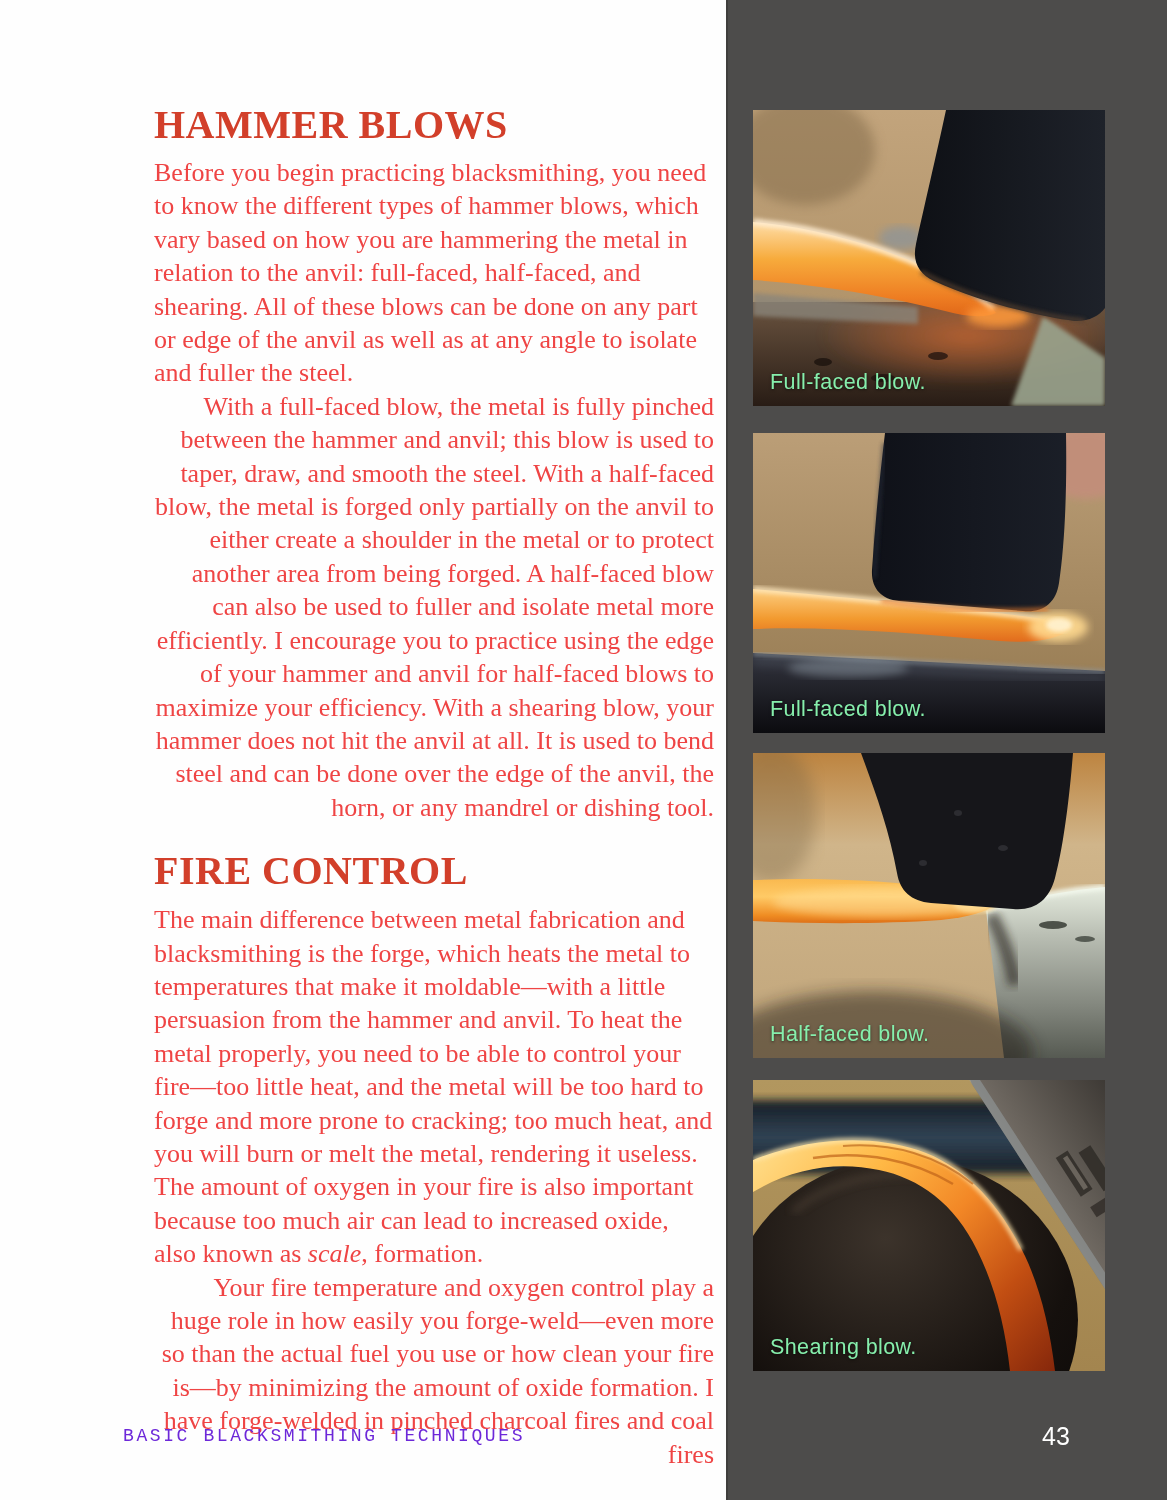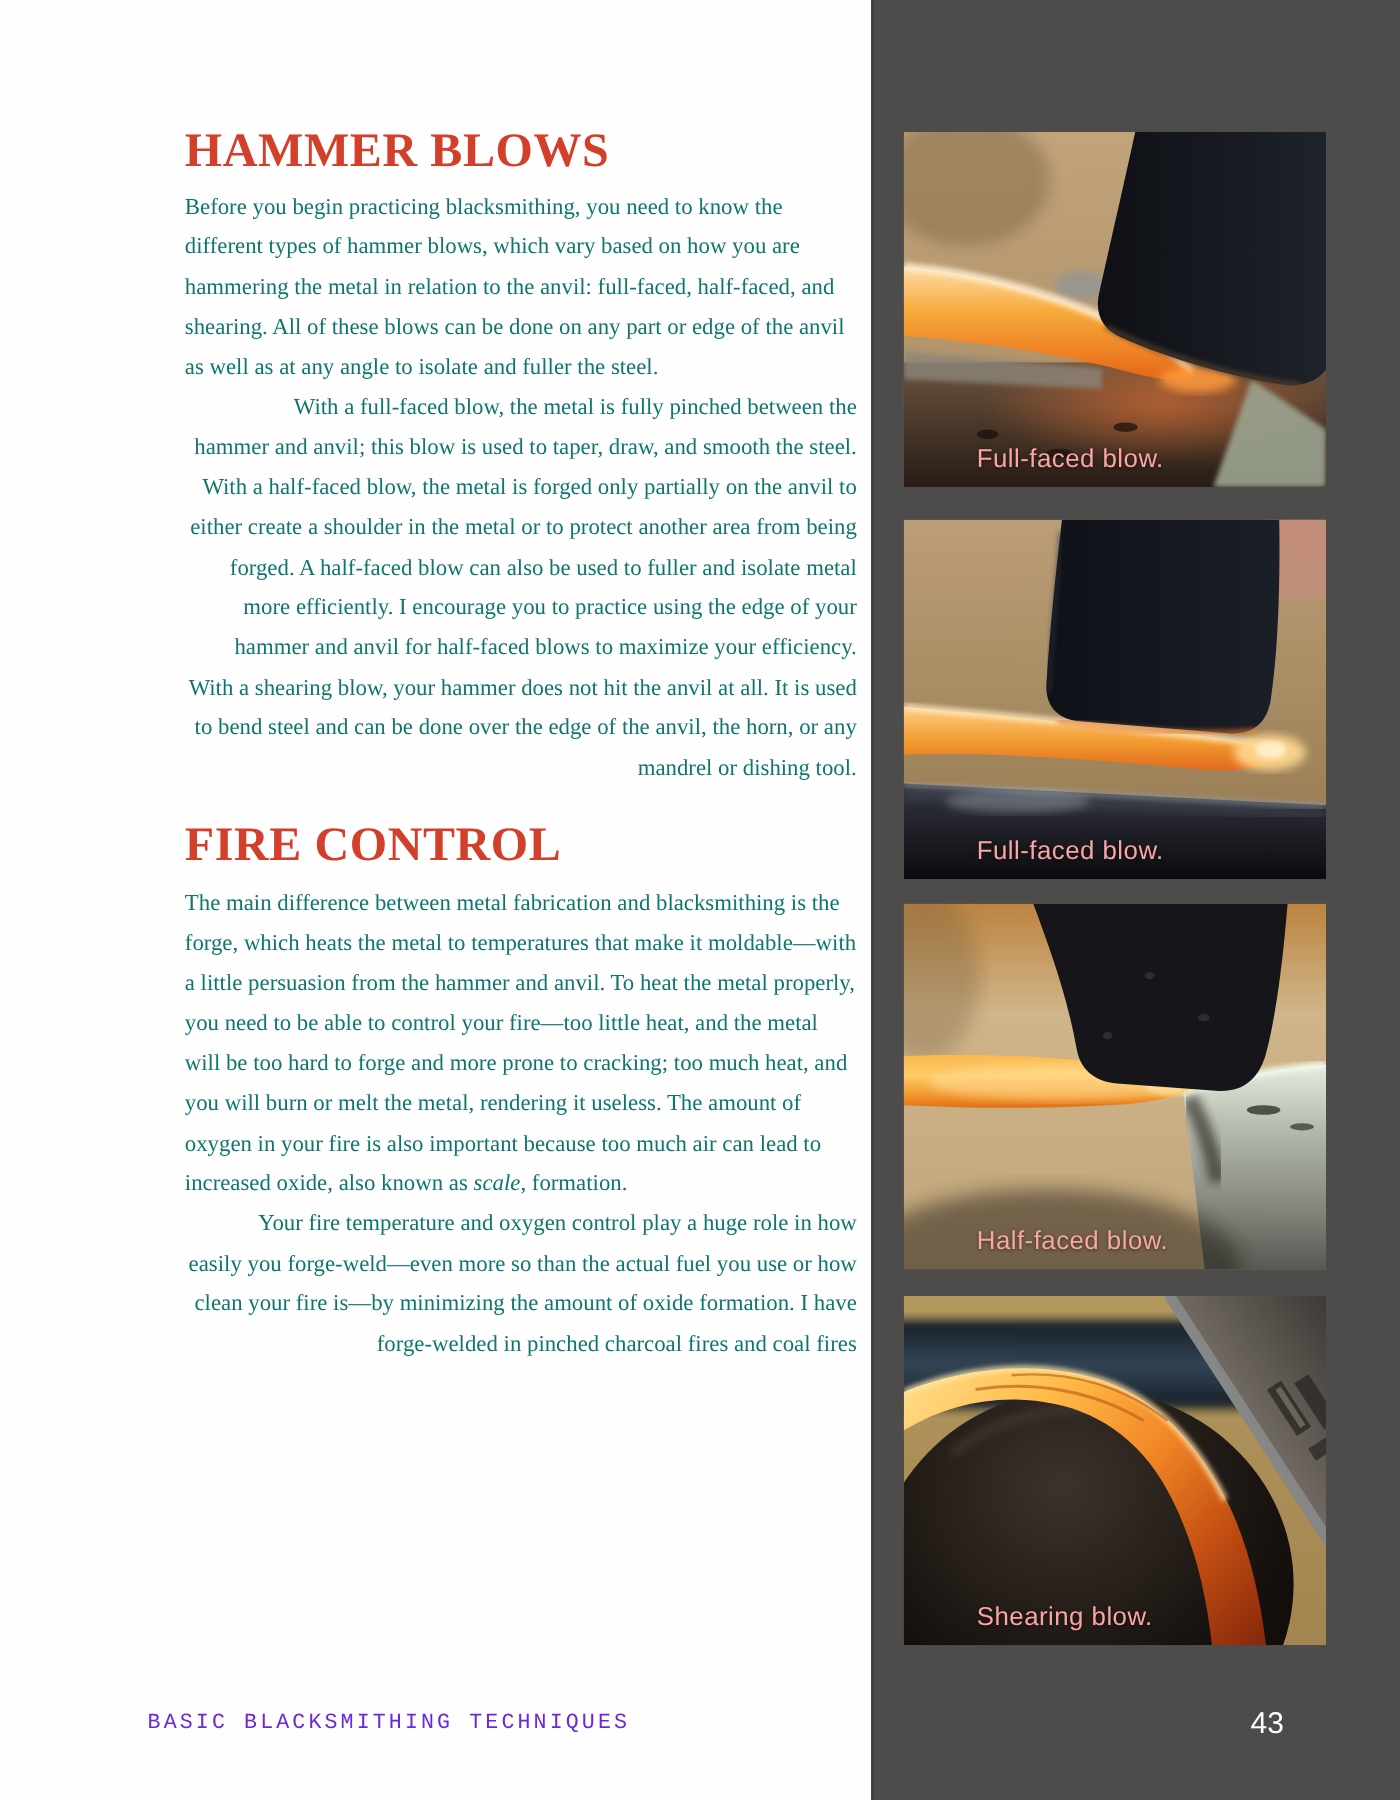--- a/index.html
+++ b/index.html
@@ -4,39 +4,39 @@
 <style>
   html,body{margin:0;padding:0;background:#ffffff;}
   .page{position:relative;width:1167px;height:1500px;background:#fefefe;overflow:hidden;
         font-family:"Liberation Serif", serif;}
   
   .text-col{position:absolute;left:123px;top:0;width:560px;margin-left:31px;}
   .headline{font-family:"Liberation Serif", serif;font-weight:700;color:#d23f2a;
             font-size:40px;line-height:46px;letter-spacing:0.5px;margin:0;}
   .headline.first{margin-top:102px;margin-bottom:8px;}
   .headline.second{margin-top:24px;margin-bottom:9px;}
-  .body-par{font-size:19px;line-height:33.4px;color:#0f766e;margin:0;text-align:left;}
+  .body-par{font-size:26px;line-height:33.4px;color:#ef4444;margin:0;text-align:left;}
   .body-par.indent{text-indent:27px;text-align:right;}
   .ital{font-style:italic;}
   
   .running-head{position:absolute;left:123px;top:1426px;
                 font-family:Liberation Mono, monospace;font-size:18px;
                 letter-spacing:2.6px;color:#6d28d9;}
   
   .sidebar{position:absolute;left:726px;top:0;width:441px;height:1500px;background:#4d4c4b;
            box-shadow:inset 2px 0 0 #3f3e3d;}
   .figure{position:absolute;left:27px;width:352px;overflow:hidden;}
   .figure svg{display:block;}
   .fig1{top:110px;height:296px;}
   .fig2{top:433px;height:300px;}
   .fig3{top:753px;height:305px;}
   .fig4{top:1080px;height:291px;}
   .caption{position:absolute;left:17px;bottom:11px;
            font-family:"Liberation Sans", sans-serif;font-size:21.5px;letter-spacing:0.4px;
-           color:#fca5a5;text-shadow:0 1px 3px rgba(0,0,0,.55);margin-left:44px;}
+           color:#86efac;text-shadow:0 1px 3px rgba(0,0,0,.55);}
   .page-num{position:absolute;left:300px;top:1422px;width:60px;text-align:center;
             font-family:"Liberation Sans", sans-serif;font-size:25px;color:#ffffff;}
 </style>
 </head>
 <body>
 
 <div class="page">
 
   <div class="text-col">
     <h1 class="headline first">HAMMER BLOWS</h1>

